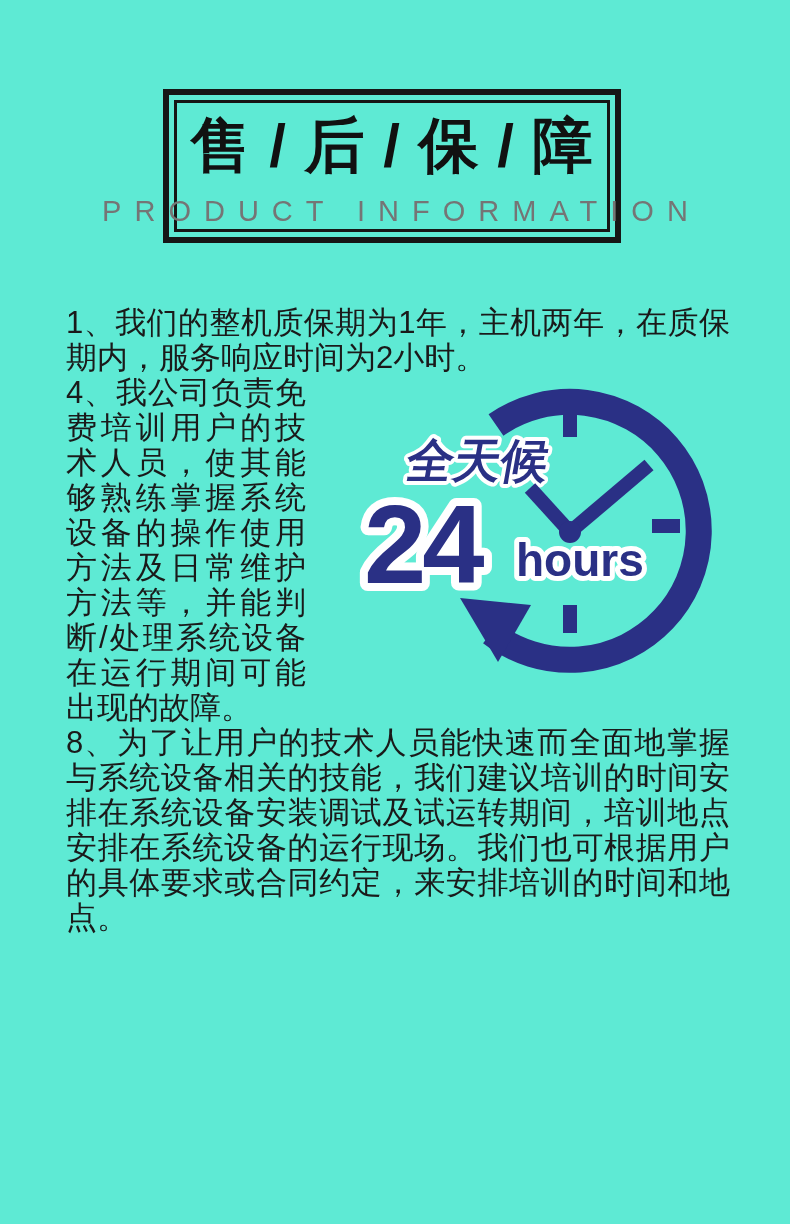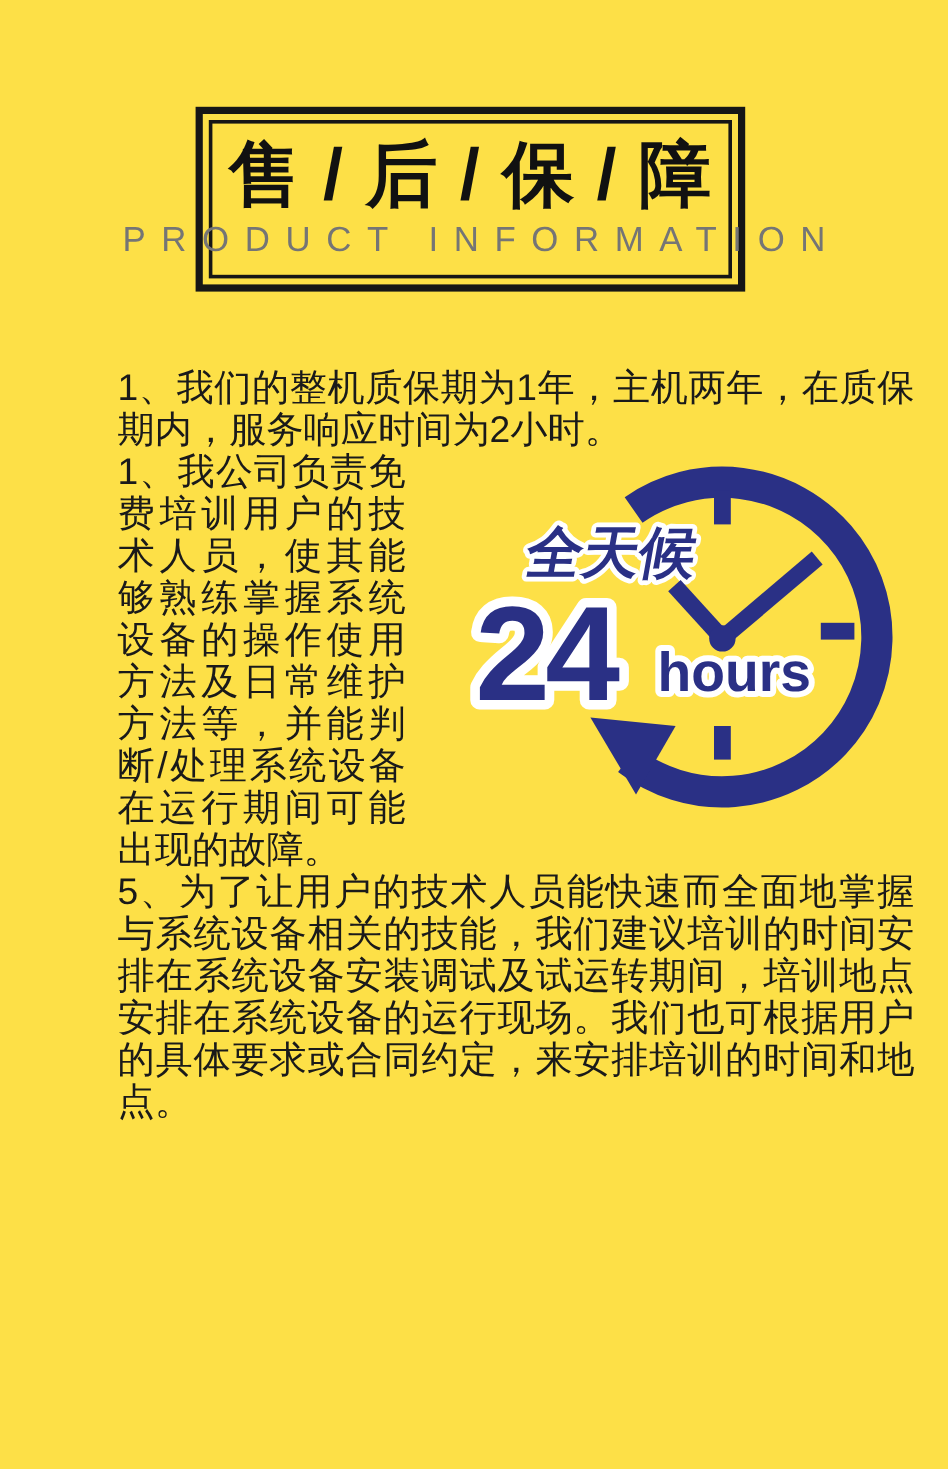--- a/index.html
+++ b/index.html
@@ -1,19 +1,19 @@
 <!DOCTYPE html>
 <html><head>
 <meta charset="utf-8">
 <style>
   html,body { margin:0; padding:0; background:#ffffff; }
   .page {
     position:relative;
     width:790px; height:1224px;
-    background:#fde047;
+    background:#5eead4;
     overflow:hidden;
     font-family:"Liberation Sans","DejaVu Sans",sans-serif;
   }
   
   .header-box {
     position:absolute; left:163px; top:89px;
     width:458px; height:154px;
     border:6px solid #161616;
     box-sizing:border-box;
     display:flex; align-items:center; justify-content:center;
@@ -24,36 +24,35 @@
     pointer-events:none;
   }
   .page-title {
     margin:0; padding-bottom:40px;
     font-size:60px; font-weight:900;
     letter-spacing:1px;
     color:#111111;
     white-space:nowrap;
   }
   .page-subtitle {
-    position:absolute; top:184px; left:0; width:790px;
+    position:absolute; top:195px; left:0; width:790px;
     text-align:center;
     font-size:29px; font-weight:400;
     letter-spacing:13px; text-indent:13px;
     color:#757575;
     z-index:2;
     white-space:nowrap;
   }
   
   .content {
     position:absolute; left:66px; top:305px;
     width:664px;
     font-size:31px; line-height:35px;
     color:#1a1a1a;
     text-align:justify;
-    margin-left:32px;
   }
   .content p { margin:0; }
   
   .clock-float {
     float:right;
     width:424px; height:312px;
   }
   .clock-float svg {
     display:block;
     width:400px; height:330px;
@@ -99,17 +98,17 @@
         <text class="halo-text" x="34" y="212" font-size="112" stroke-width="16" letter-spacing="-4">24</text>
         <text class="halo-text" x="186" y="205" font-size="46" stroke-width="10">hours</text>
         <text class="halo-text" transform="translate(145,106) skewX(-10)" text-anchor="middle" font-size="47" stroke-width="8">全天候</text>
 
         <line class="clock-stroke" x1="240" y1="161" x2="319" y2="94" stroke-width="14"></line>
         <line class="clock-stroke" x1="240" y1="161" x2="200" y2="117" stroke-width="14"></line>
         <circle class="clock-fill" cx="240" cy="161" r="11"></circle>
       </svg>
     </div>
 
-    <p>1、我公司负责免费培训用户的技术人员，使其能够熟练掌握系统设备的操作使用方法及日常维护方法等，并能判断/处理系统设备在运行期间可能出现的故障。</p>
-    <p>5、为了让用户的技术人员能快速而全面地掌握与系统设备相关的技能，我们建议培训的时间安排在系统设备安装调试及试运转期间，培训地点安排在系统设备的运行现场。我们也可根据用户的具体要求或合同约定，来安排培训的时间和地点。</p>
+    <p>4、我公司负责免费培训用户的技术人员，使其能够熟练掌握系统设备的操作使用方法及日常维护方法等，并能判断/处理系统设备在运行期间可能出现的故障。</p>
+    <p>8、为了让用户的技术人员能快速而全面地掌握与系统设备相关的技能，我们建议培训的时间安排在系统设备安装调试及试运转期间，培训地点安排在系统设备的运行现场。我们也可根据用户的具体要求或合同约定，来安排培训的时间和地点。</p>
   </main>
 
 </div>
 
 </body></html>

